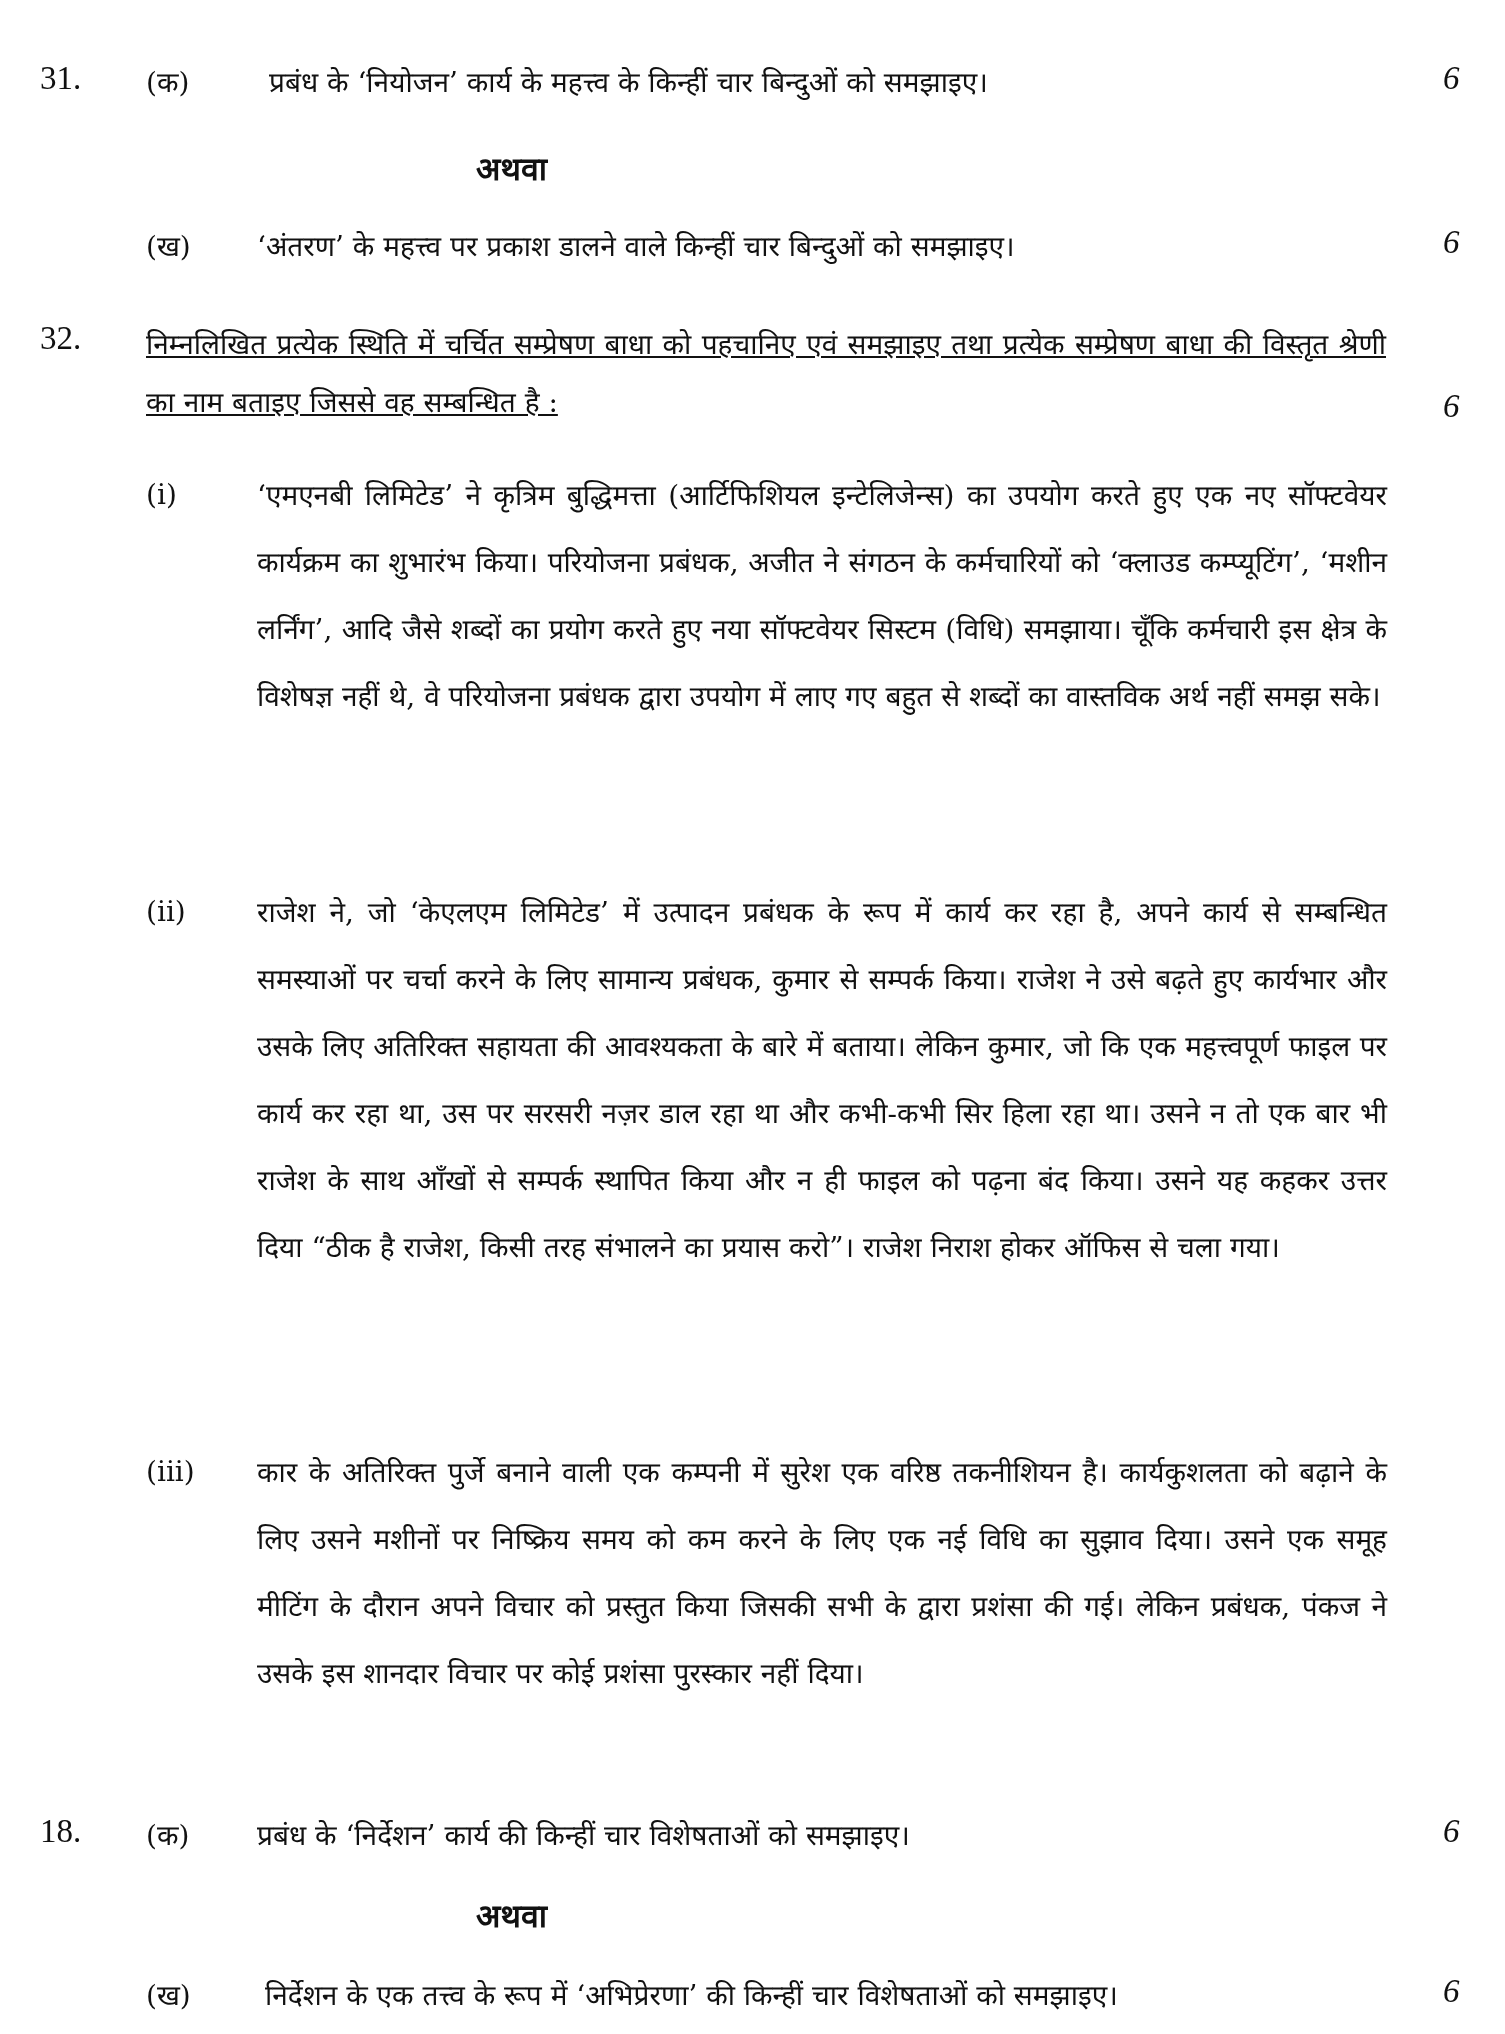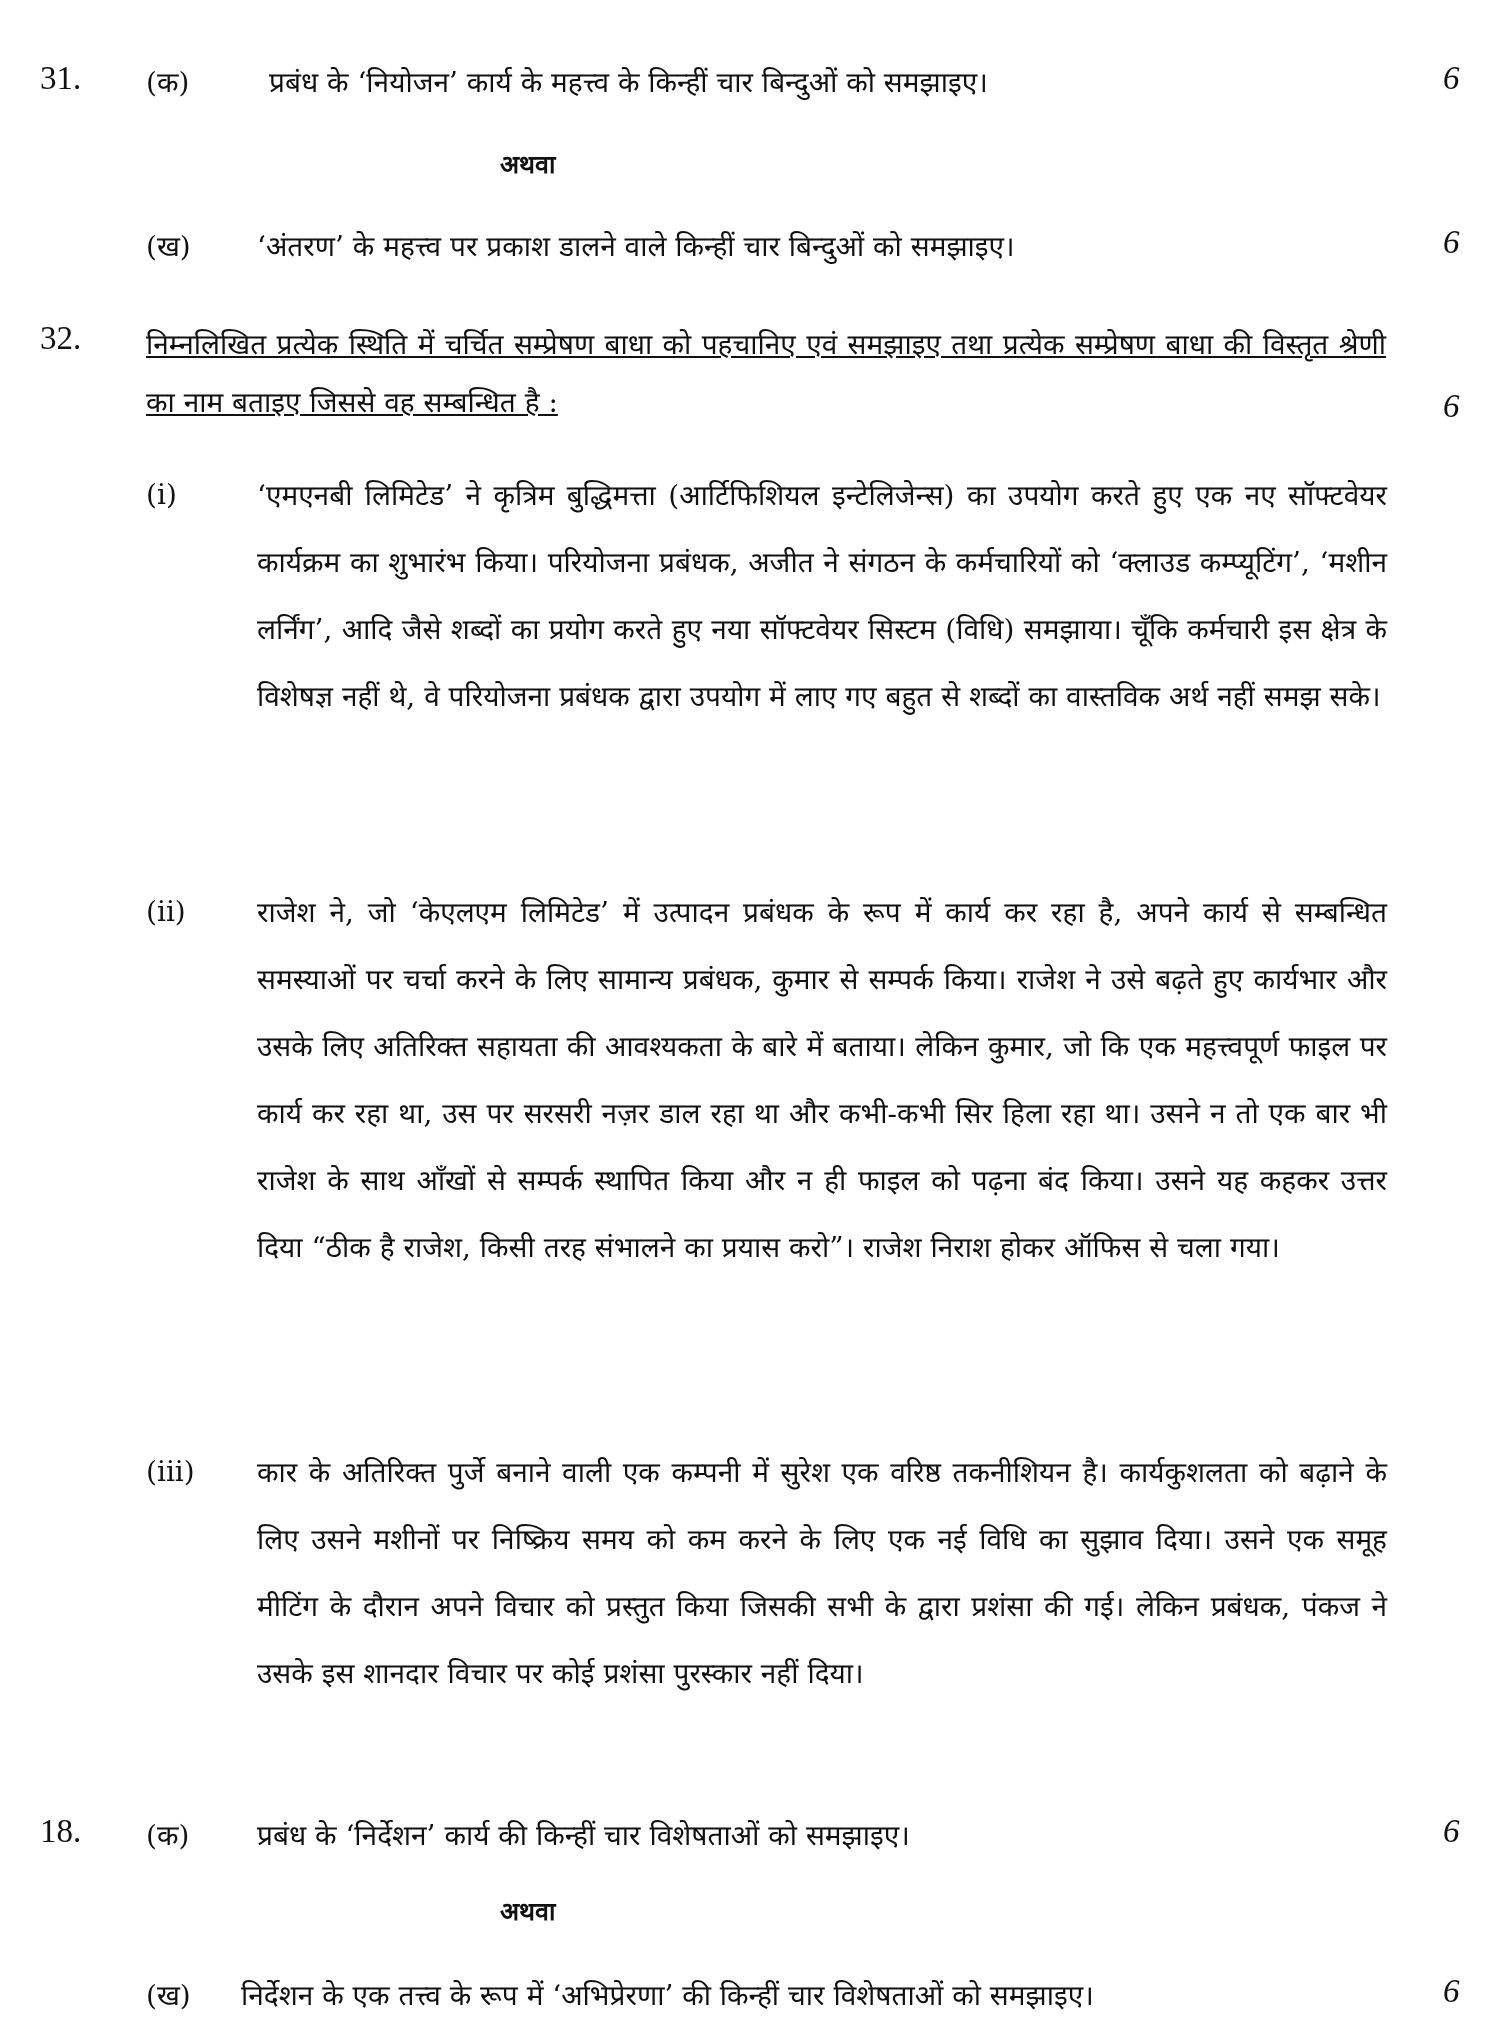--- a/index.html
+++ b/index.html
@@ -5,21 +5,21 @@
   html, body { margin: 0; padding: 0; background: #ffffff; }
   body {
     width: 1505px; height: 2034px; position: relative; overflow: hidden;
     font-family: "DejaVu Serif", "Liberation Serif", serif;
     color: #111111;
   }
   .qnum { position: absolute; left: 40px; font-family: "Liberation Serif", serif; font-weight: normal; font-size: 33px; }
   .sub { position: absolute; left: 146px; font-size: 28px; }
   .line { position: absolute; font-size: 28px; white-space: nowrap; }
   .marks { position: absolute; left: 1443px; font-family: "Liberation Serif", serif; font-style: italic; font-size: 33px; }
-  .athva { position: absolute; left: 500px; font-size: 25px; font-weight: bold; }
+  .athva { position: absolute; left: 476px; font-size: 32px; font-weight: bold; }
   .para { position: absolute; left: 257px; width: 1130px; font-size: 28px; line-height: 67px; text-align: justify; }
   .stem { position: absolute; left: 146px; width: 1240px; font-size: 28px; line-height: 58px; text-align: justify; text-decoration: underline; }
 </style>
 </head>
 <body>
 
 <div>
   <div class="qnum" style="top:60px;">31.</div>
   <div class="sub" style="top:62px;">(क)</div>
   <div class="line" style="left:269px; top:62px;">प्रबंध के ‘नियोजन’ कार्य के महत्त्व के किन्हीं चार बिन्दुओं को समझाइए।</div>
@@ -49,15 +49,15 @@
 
 <div>
   <div class="qnum" style="top:1813px;">18.</div>
   <div class="sub" style="top:1815px;">(क)</div>
   <div class="line" style="left:257px; top:1815px;">प्रबंध के ‘निर्देशन’ कार्य की किन्हीं चार विशेषताओं को समझाइए।</div>
   <div class="marks" style="top:1813px;">6</div>
 
   <div class="athva" style="top:1893px;">अथवा</div>
 
   <div class="sub" style="top:1975px;">(ख)</div>
-  <div class="line" style="left:241px; top:1975px;">निर्देशन के एक तत्त्व के रूप में ‘अभिप्रेरणा’ की किन्हीं चार विशेषताओं को समझाइए।</div>
+  <div class="line" style="left:265px; top:1975px;">निर्देशन के एक तत्त्व के रूप में ‘अभिप्रेरणा’ की किन्हीं चार विशेषताओं को समझाइए।</div>
   <div class="marks" style="top:1973px;">6</div>
 </div>
 
 </body></html>

